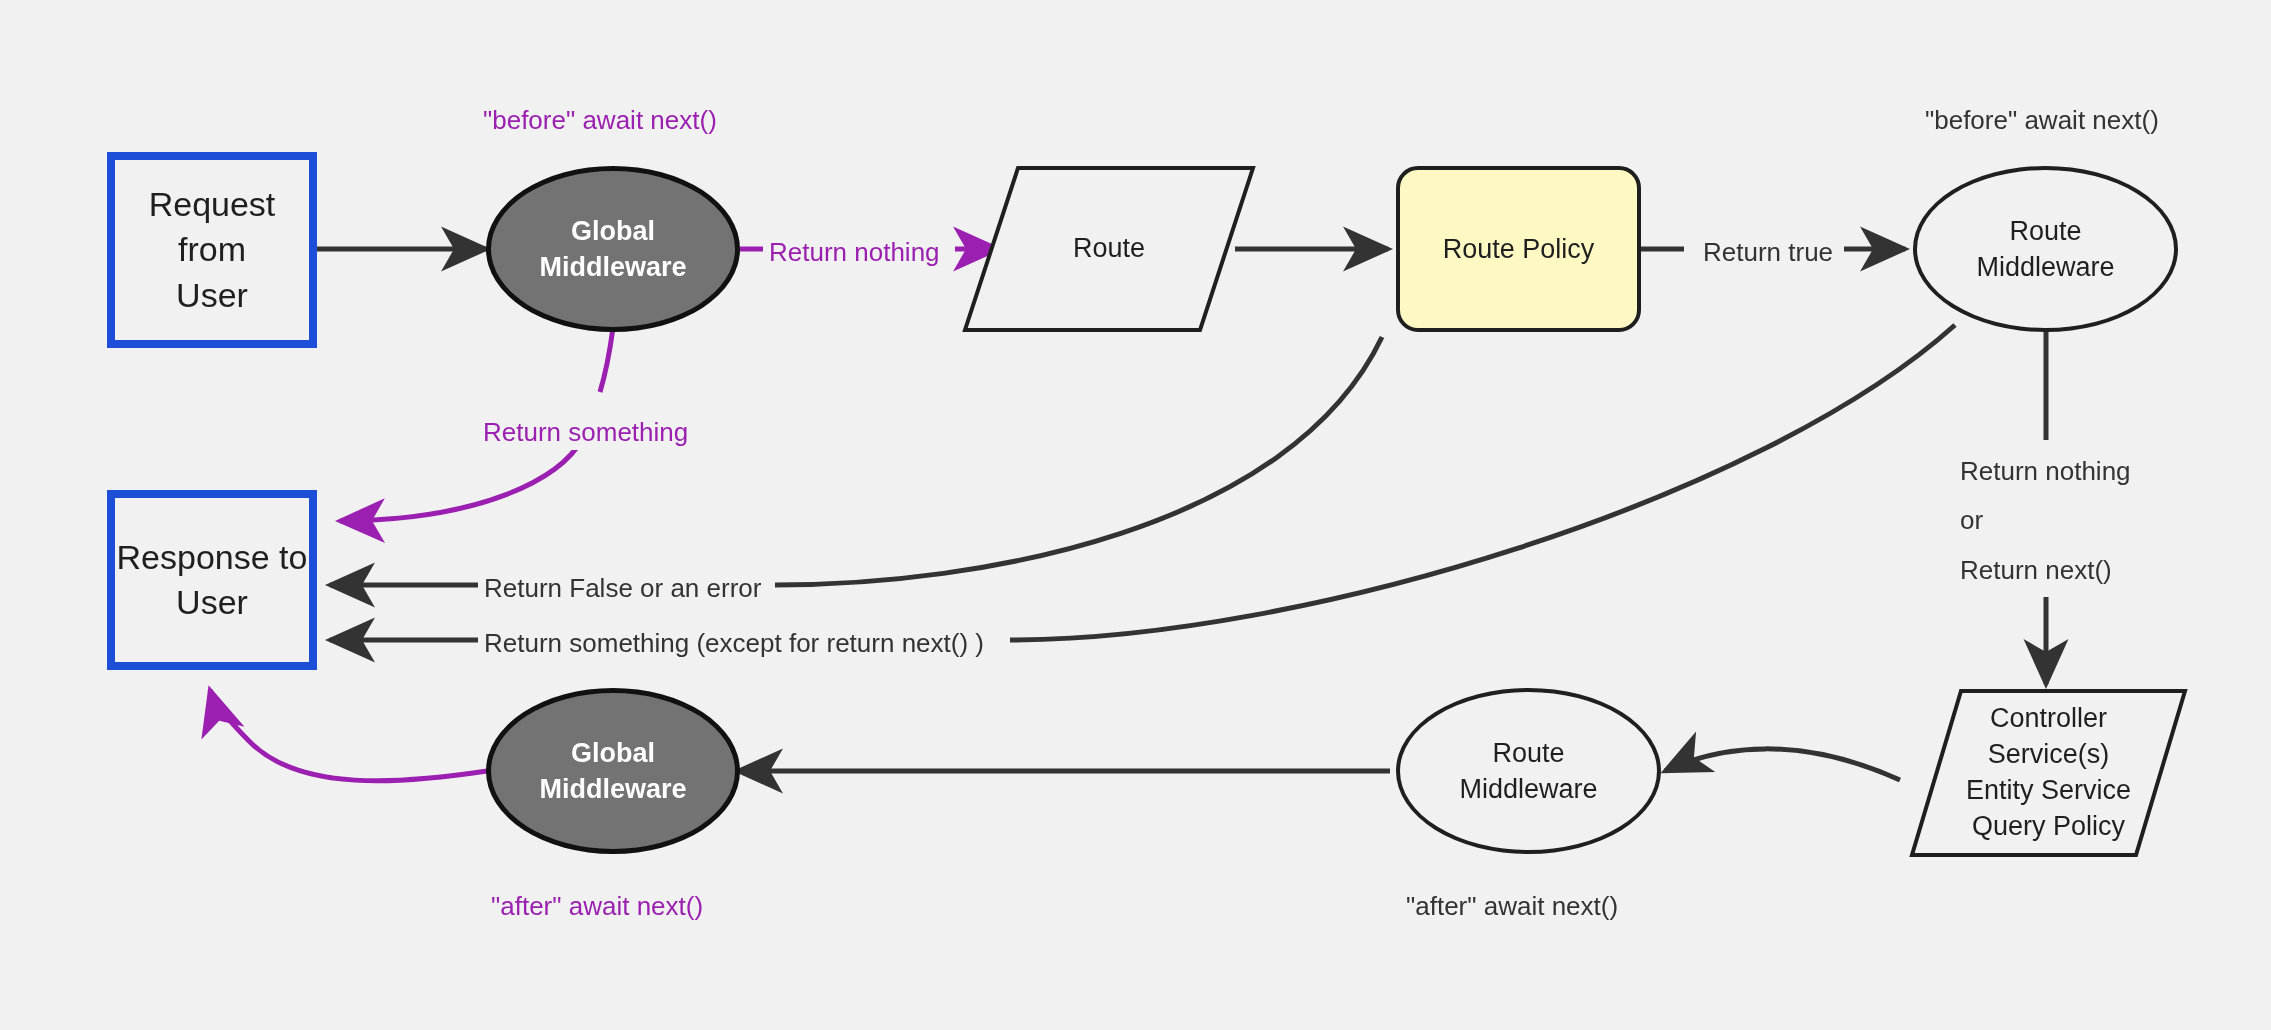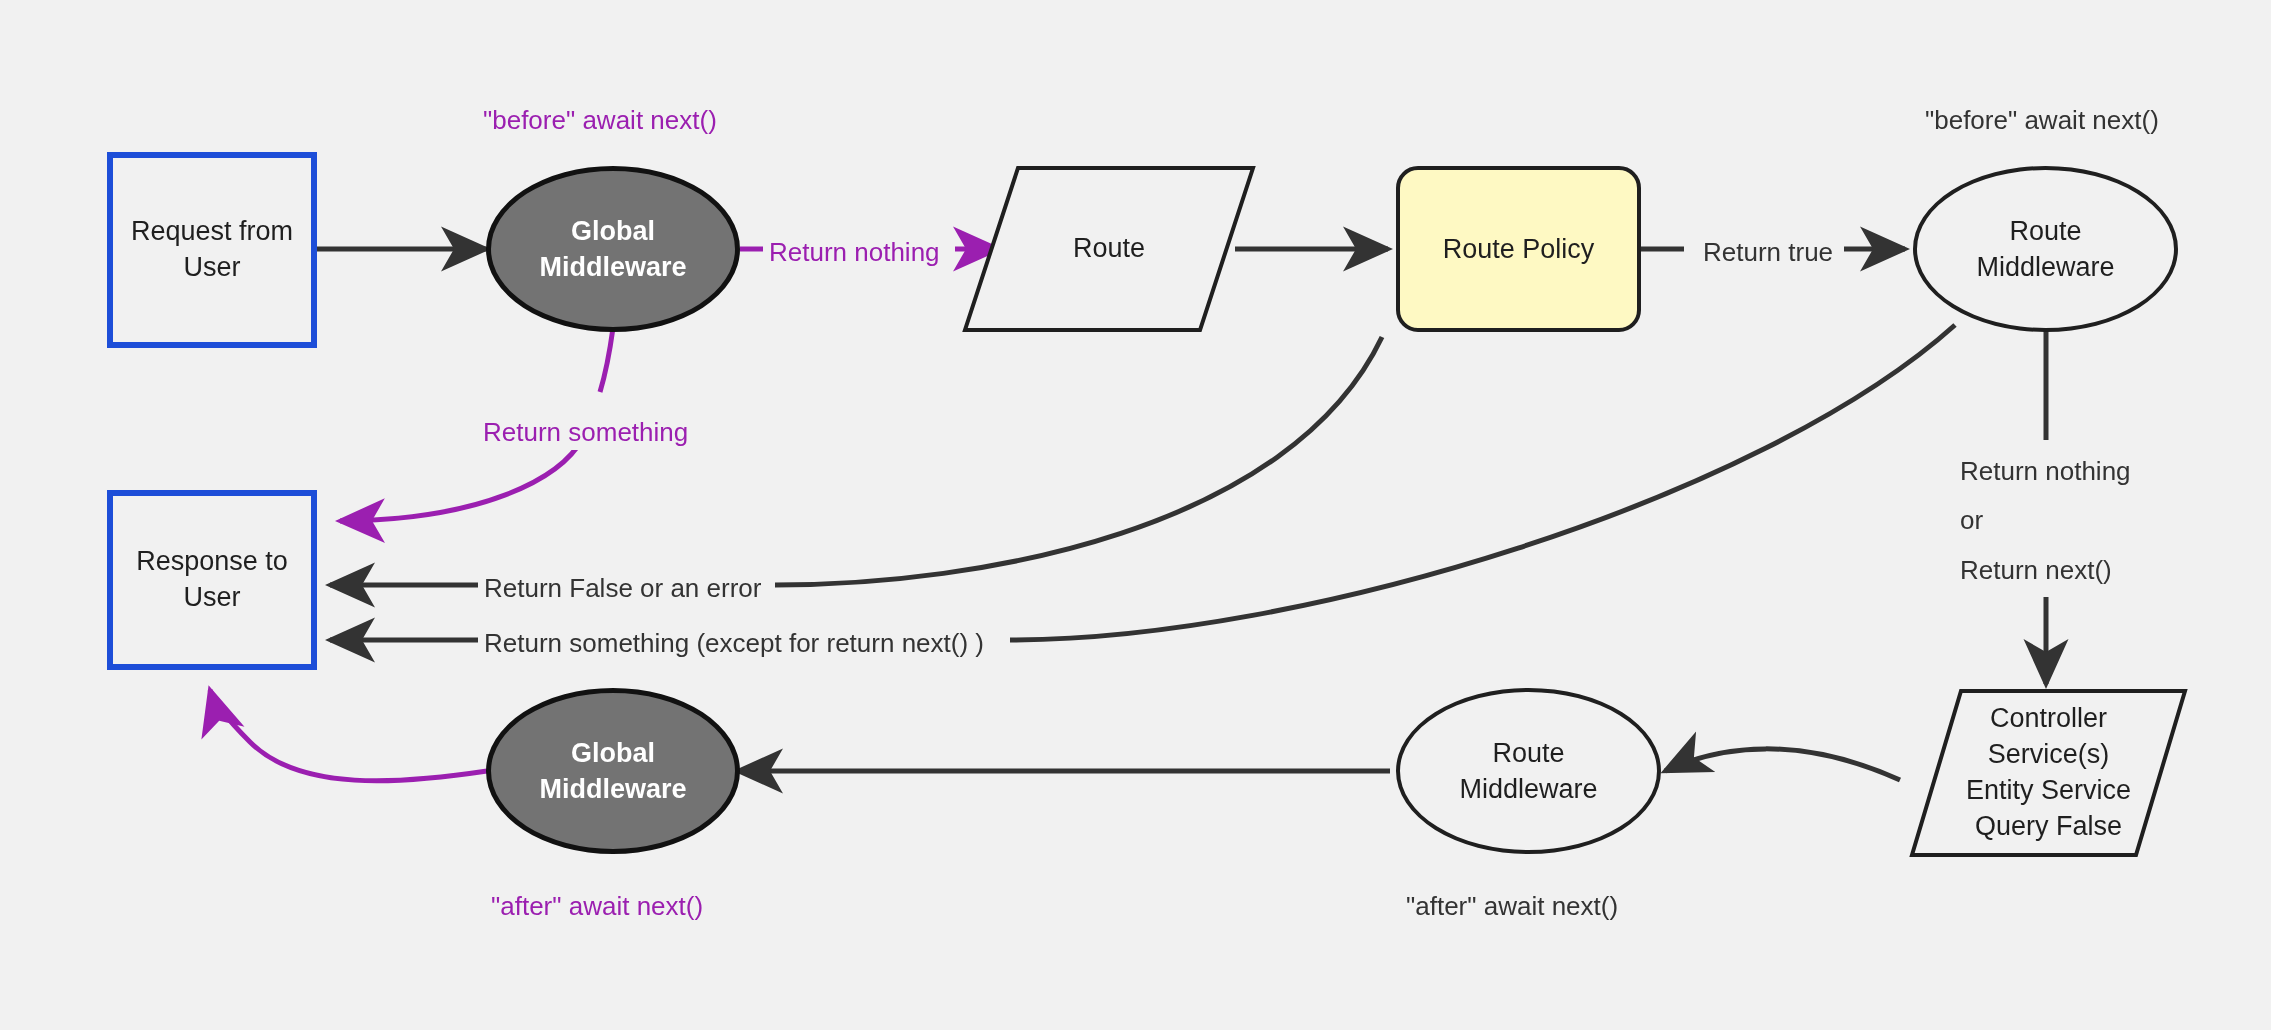--- a/index.html
+++ b/index.html
@@ -27,24 +27,24 @@
   }
   .node {
     position: absolute;
     box-sizing: border-box;
     display: flex;
     align-items: center;
     justify-content: center;
     text-align: center;
   }
   .rect-node {
-    border: 6px solid #1d4ed8;
-    background: #f1f1f1;
-    color: #1f1f1f;
-    font-size: 27px;
+    border: 8px solid #1d4ed8;
+    background: #f1f1f1;
+    color: #1f1f1f;
+    font-size: 34px;
     line-height: 1.33;
   }
   .round-rect-node {
     border: 4px solid #1f1f1f;
     border-radius: 22px;
     background: #fef9c3;
     color: #1f1f1f;
     font-size: 27px;
   }
   .ellipse-purple {
@@ -181,21 +181,21 @@
       <div>Route</div>
       <div>Middleware</div>
     </div>
   </div>
 
   <div class="node para-node" style="left:1912px; top:691px; width:273px; height:164px;">
     <div class="para-label">
       <div>Controller</div>
       <div>Service(s)</div>
       <div>Entity Service</div>
-      <div>Query False</div>
+      <div>Query Policy</div>
     </div>
   </div>
 
   <div class="node ellipse-white" style="left:1396px; top:688px; width:265px; height:166px;">
     <div>
       <div>Route</div>
       <div>Middleware</div>
     </div>
   </div>
 

